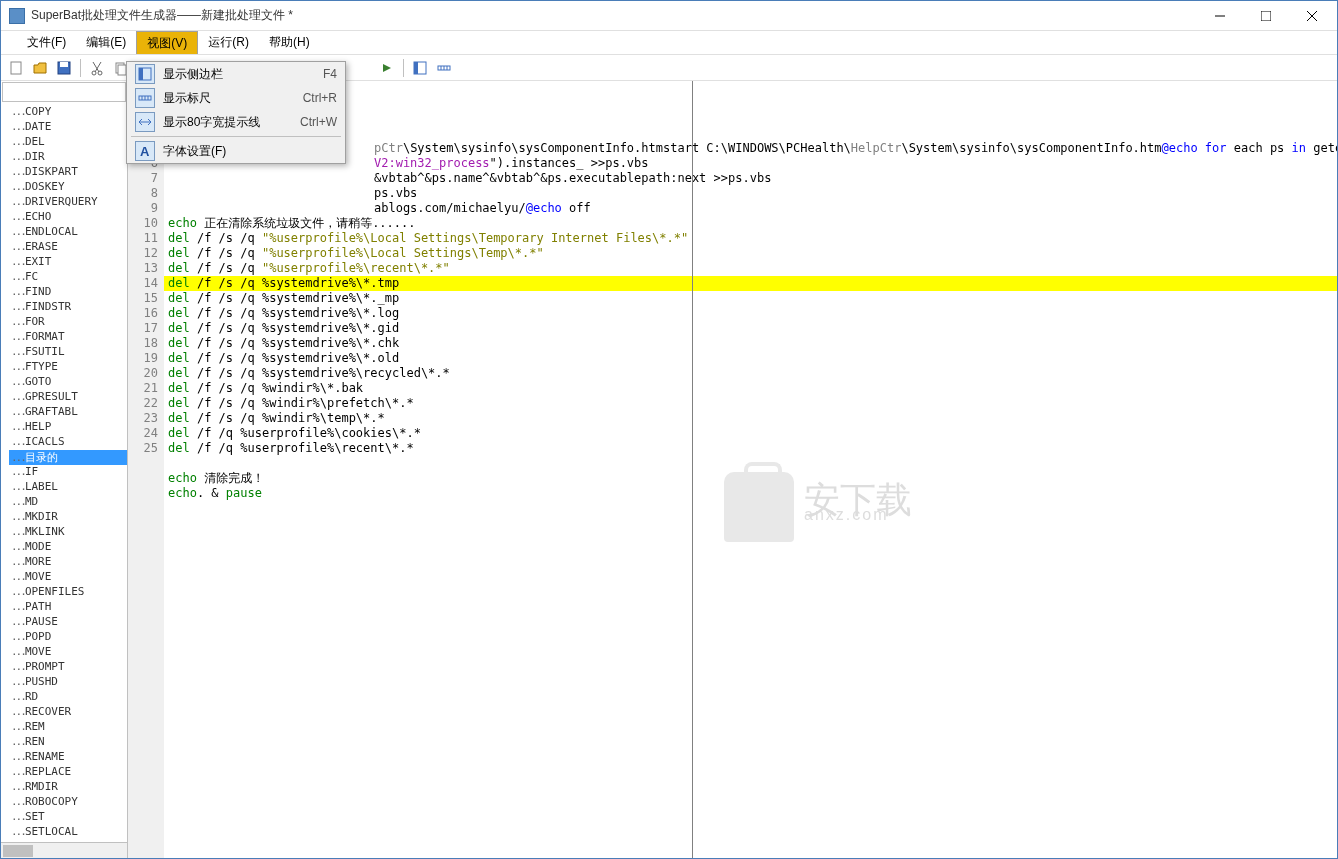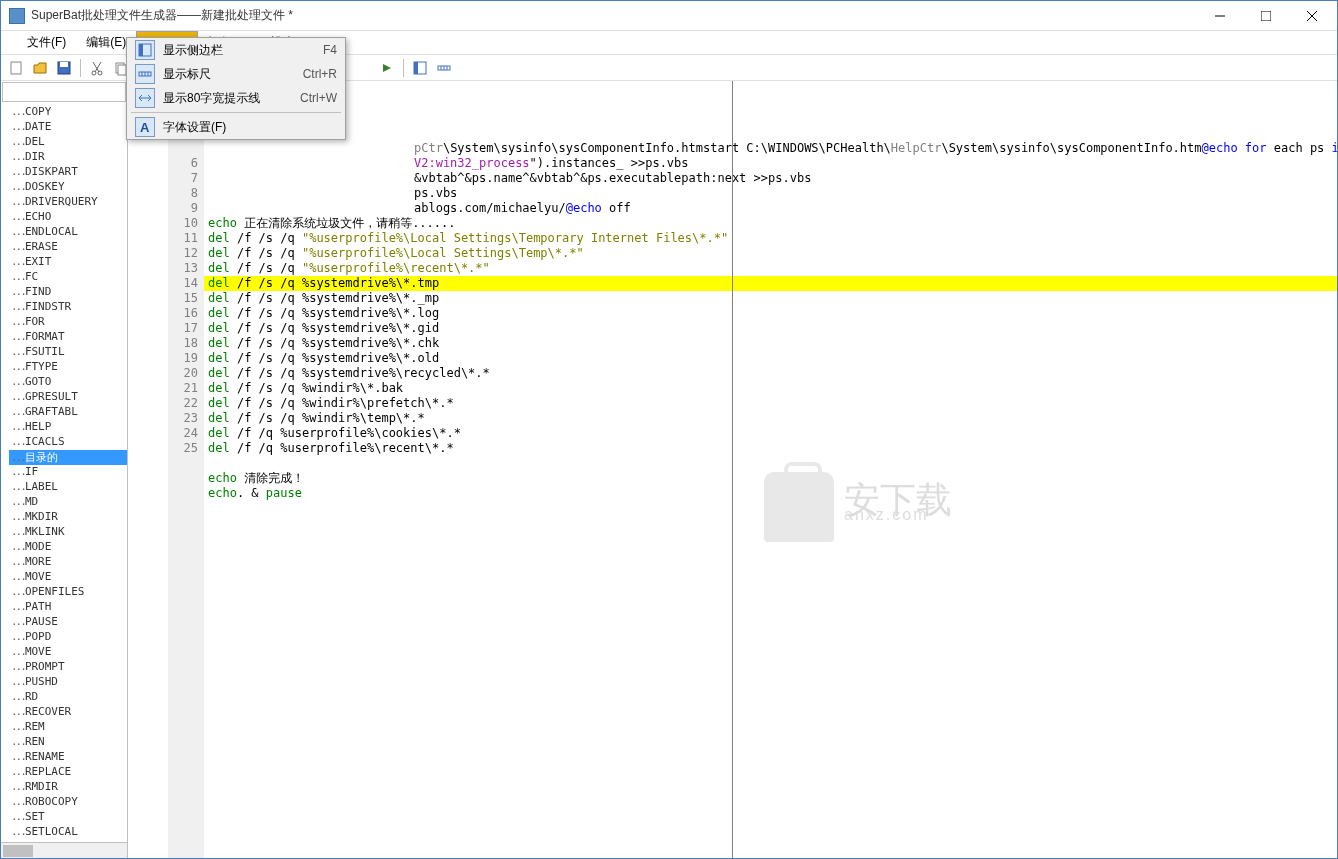--- a/index.html
+++ b/index.html
@@ -9,27 +9,27 @@
 .titlebar .app-icon { width: 16px; height: 16px; margin: 0 6px; background: #5a8fc7; border: 1px solid #3a6fa7; }
 .titlebar .title { flex: 1; color: #333; font-size: 12px; }
 .titlebar .win-controls { display: flex; }
 .titlebar .win-btn { width: 46px; height: 30px; display: flex; align-items: center; justify-content: center; cursor: pointer; }
 .menubar { height: 24px; display: flex; align-items: stretch; border-bottom: 1px solid #e0e0e0; padding-left: 16px; }
 .menubar .menu-item { padding: 0 10px; display: flex; align-items: center; cursor: pointer; position: relative; }
 .menubar .menu-item.active { background: #eab308; border: 1px solid #a0a0a0; border-bottom: none; z-index: 10; }
 .toolbar { height: 26px; display: flex; align-items: center; padding: 2px 4px; border-bottom: 1px solid #e0e0e0; gap: 2px; }
 .toolbar .tb-btn { width: 22px; height: 22px; display: flex; align-items: center; justify-content: center; cursor: pointer; border: 1px solid transparent; }
 .toolbar .sep { width: 1px; height: 18px; background: #c0c0c0; margin: 0 3px; }
-.dropdown-menu { position: absolute; top: 37px; left: 126px; width: 220px; background: #f0f0f0; border: 1px solid #a0a0a0; box-shadow: 2px 2px 6px rgba(0,0,0,0.3); z-index: 100; }
+.dropdown-menu { position: absolute; top: 61px; left: 126px; width: 220px; background: #f0f0f0; border: 1px solid #a0a0a0; box-shadow: 2px 2px 6px rgba(0,0,0,0.3); z-index: 100; }
 .dropdown-menu .dm-item { height: 24px; display: flex; align-items: center; padding: 0 8px; cursor: pointer; }
 .dropdown-menu .dm-icon { width: 20px; height: 20px; margin-right: 8px; display: flex; align-items: center; justify-content: center; border: 1px solid #7a9ac0; background: #d8e8f8; }
 .dropdown-menu .dm-label { flex: 1; }
 .dropdown-menu .dm-shortcut { color: #555; margin-left: 20px; }
 .dropdown-menu .dm-sep { height: 1px; background: #c0c0c0; margin: 2px 4px; }
-.body-area { flex: 1; display: flex; overflow: hidden; gap: 40px; }
+.body-area { flex: 1; display: flex; overflow: hidden; }
 .sidebar { width: 127px; border-right: 1px solid #c0c0c0; display: flex; flex-direction: column; }
 .sidebar .search-box { height: 20px; border: 1px solid #c0c0c0; margin: 1px; }
 .sidebar .cmd-list { flex: 1; overflow-y: auto; overflow-x: hidden; padding: 2px 0 2px 8px; }
 .sidebar .cmd-item { height: 15px; font-size: 11px; color: #333; cursor: pointer; white-space: nowrap; padding: 0 2px; font-family: "SimSun", monospace; }
 .sidebar .cmd-item::before { content: "..."; margin-right: 0; color: #666; letter-spacing: -2px; }
 .sidebar .cmd-item.selected { background: #3399ff; color: #fff; }
 .sidebar .sb-scroll { height: 16px; background: #f0f0f0; border-top: 1px solid #c0c0c0; display:flex; align-items:center; }
 .sidebar .sb-scroll .thumb { width: 30px; height: 12px; background: #c0c0c0; margin-left: 2px; }
 .editor { flex: 1; display: flex; flex-direction: column; overflow: hidden; position: relative; }
 .code-area { flex: 1; display: flex; overflow: auto; font-family: "NSimSun", Consolas, monospace; font-size: 12px; line-height: 15px; position: relative; }

